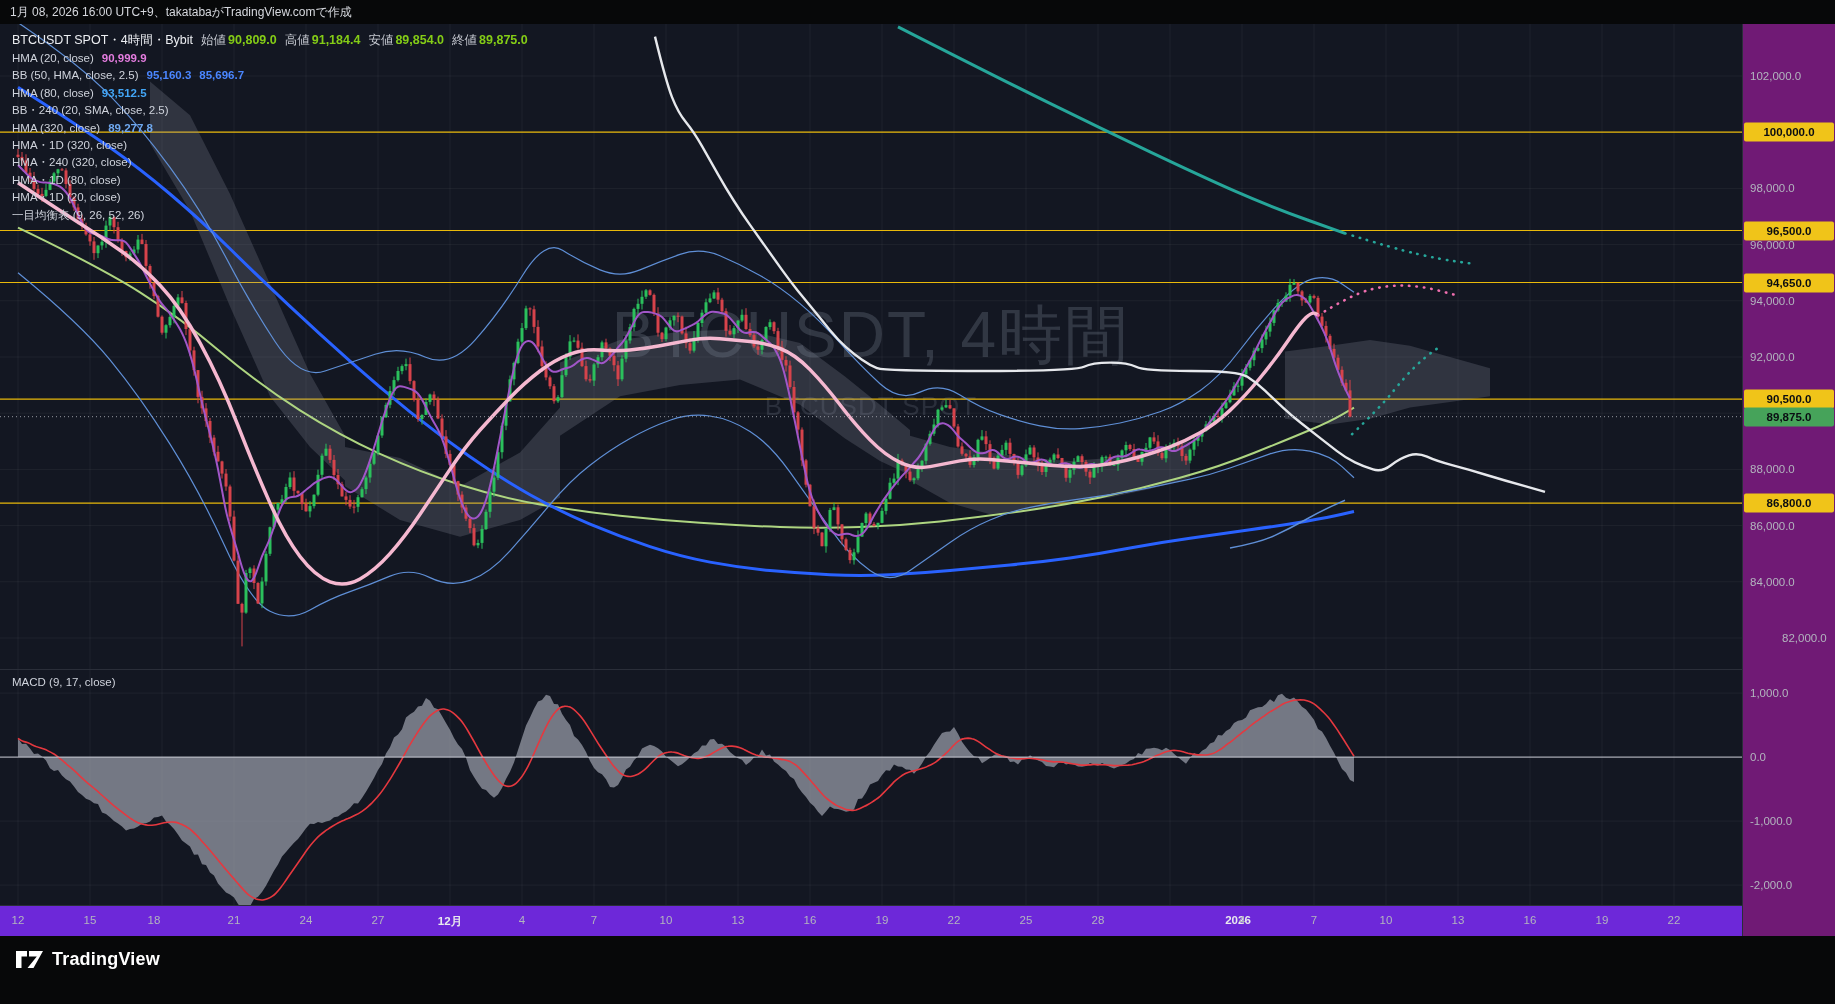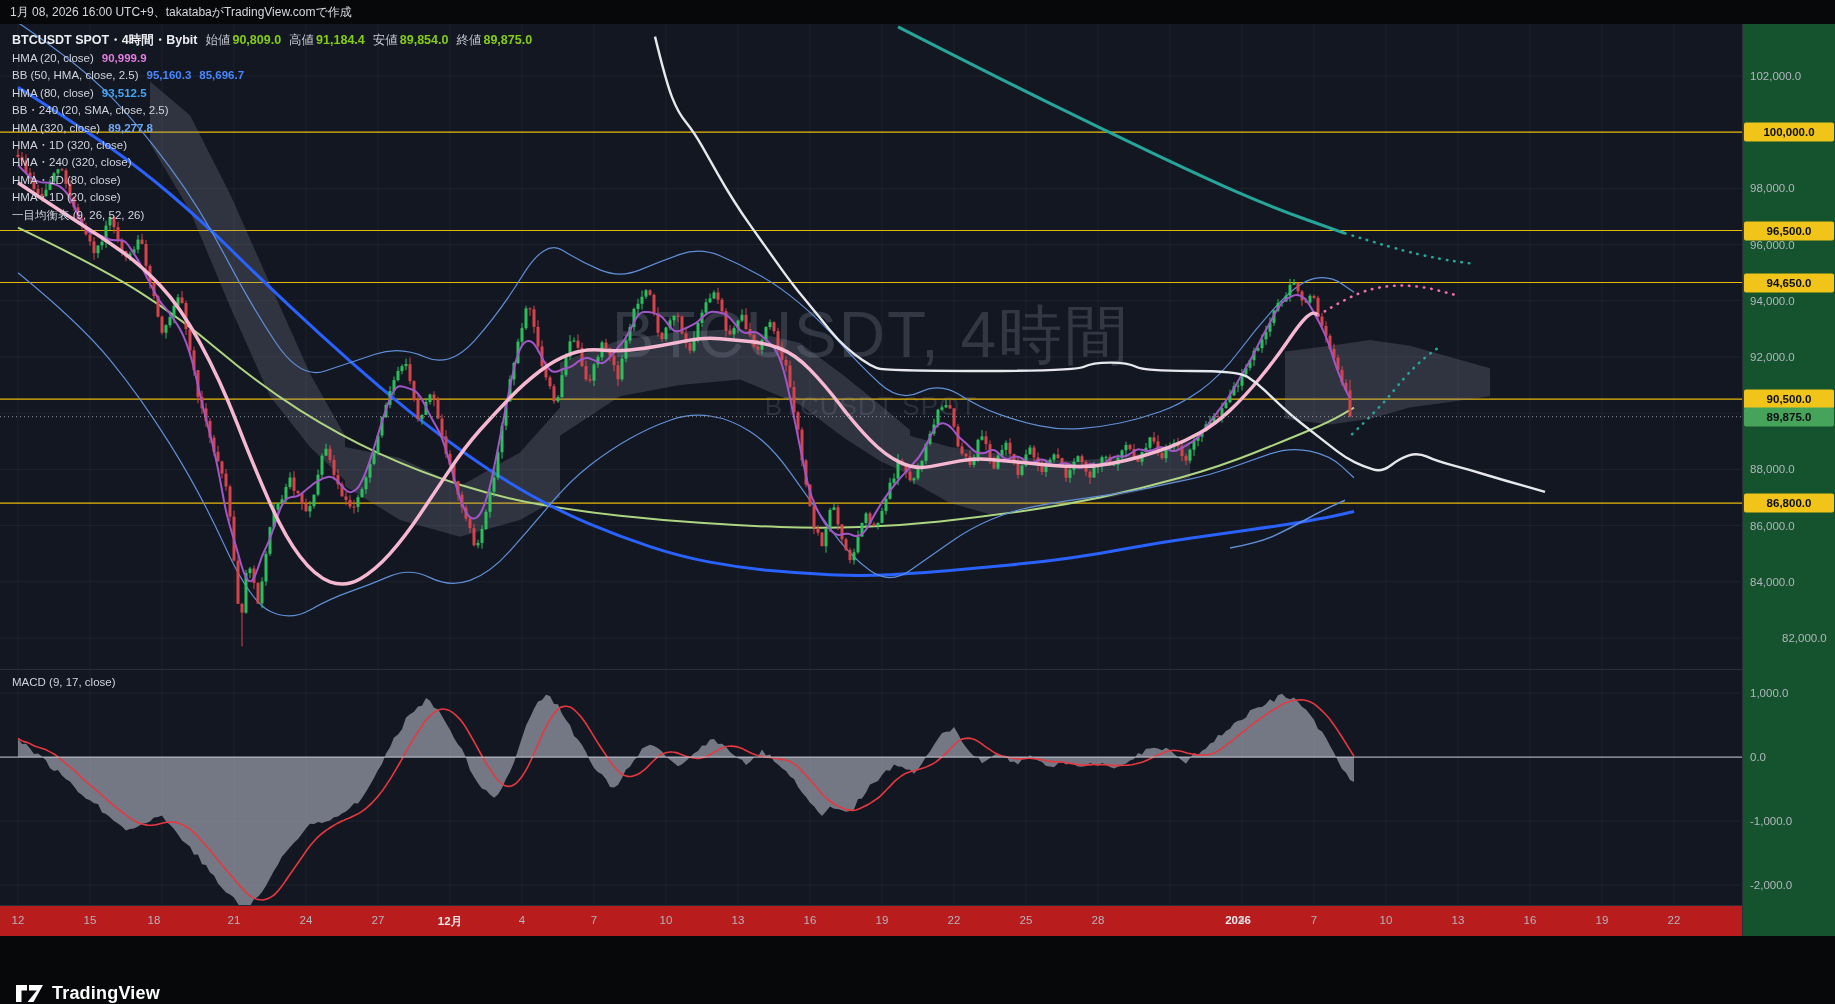--- a/index.html
+++ b/index.html
@@ -4,38 +4,38 @@
 <style>
   *{margin:0;padding:0;box-sizing:border-box}
   html,body{background:#000}
   body{width:1835px;height:1004px;font-family:"Liberation Sans","DejaVu Sans",sans-serif;overflow:hidden}
   #root{position:relative;width:1835px;height:1004px;background:#131722}
   #topbar{position:absolute;top:0;left:0;width:1835px;height:24px;background:#070809;color:#d6d8de;font-size:12px;line-height:24px;padding-left:10px;white-space:nowrap}
   #chart{position:absolute;top:24px;left:0;width:1835px;height:912px;background:#131722}
   #main-svg{position:absolute;top:0;left:0;display:block}
   #macd-svg{position:absolute;top:646px;left:0;display:block}
   #pane-sep{position:absolute;top:645px;left:0;width:1742px;height:1px;background:#2a2e39}
-  #time-axis{position:absolute;top:881px;left:0;width:1742px;height:31px;border-top:1px solid #2a2e39;background:#b91c1c}
+  #time-axis{position:absolute;top:881px;left:0;width:1742px;height:31px;border-top:1px solid #2a2e39;background:#6d28d9}
   .tlabel{position:absolute;top:8px;transform:translateX(-50%);font-size:11.5px;color:#b2b5be}
   .tlabel.major{color:#e8e9ed;font-weight:700}
-  #price-axis{position:absolute;top:0;left:1742px;width:93px;height:912px;border-left:1px solid #2a2e39;background:#14532d}
+  #price-axis{position:absolute;top:0;left:1742px;width:93px;height:912px;border-left:1px solid #2a2e39;background:#701a75}
   .ptick{position:absolute;left:7px;font-size:11.5px;color:#b2b5be;transform:translateY(-50%);white-space:nowrap}
   .pbadge{position:absolute;left:1px;right:1px;height:19px;line-height:19px;text-align:center;font-size:11.5px;font-weight:700;color:#0a0d12;border-radius:2px;transform:translateY(-50%);white-space:nowrap}
   #watermark{position:absolute;top:268px;left:0;width:1742px;text-align:center;pointer-events:none}
   .wm1{font-size:64px;color:rgba(165,173,192,0.21);letter-spacing:2px}
   .wm2{font-size:26px;color:rgba(165,173,192,0.16);margin-top:12px;letter-spacing:1px}
   #legend{position:absolute;top:7px;left:12px}
   .lrow{font-size:11.5px;line-height:17.4px;color:#cfd3dc;white-space:nowrap}
   .lmain{font-size:12.5px;color:#eceef2;line-height:19px}
-  .lsym{font-weight:700}
+  .lsym{font-weight:400}
   .olab{margin-left:8px;color:#c6c9d1}
   .oval{font-weight:700;color:#84cc16;margin-left:2px}
   .ival{margin-left:8px;font-weight:600}
   #macd-legend{position:absolute;top:652px;left:12px;font-size:11.5px;color:#cfd3dc}
-  #bottombar{position:absolute;top:936px;left:0;width:1835px;height:68px;background:#070809;display:flex;align-items:flex-end;padding:13px 0 0 16px}
+  #bottombar{position:absolute;top:936px;left:0;width:1835px;height:68px;background:#070809;display:flex;align-items:flex-start;padding:13px 0 0 16px}
   #tv-logo{display:flex;align-items:center;gap:9px}
   #tv-logo-text{color:#fff;font-size:18px;font-weight:700;letter-spacing:0.2px}
 </style>
 </head>
 <body>
 
 <div id="root">
   <div id="topbar">
     <span>1月 08, 2026 16:00 UTC+9、takatabaがTradingView.comで作成</span>
   </div>

